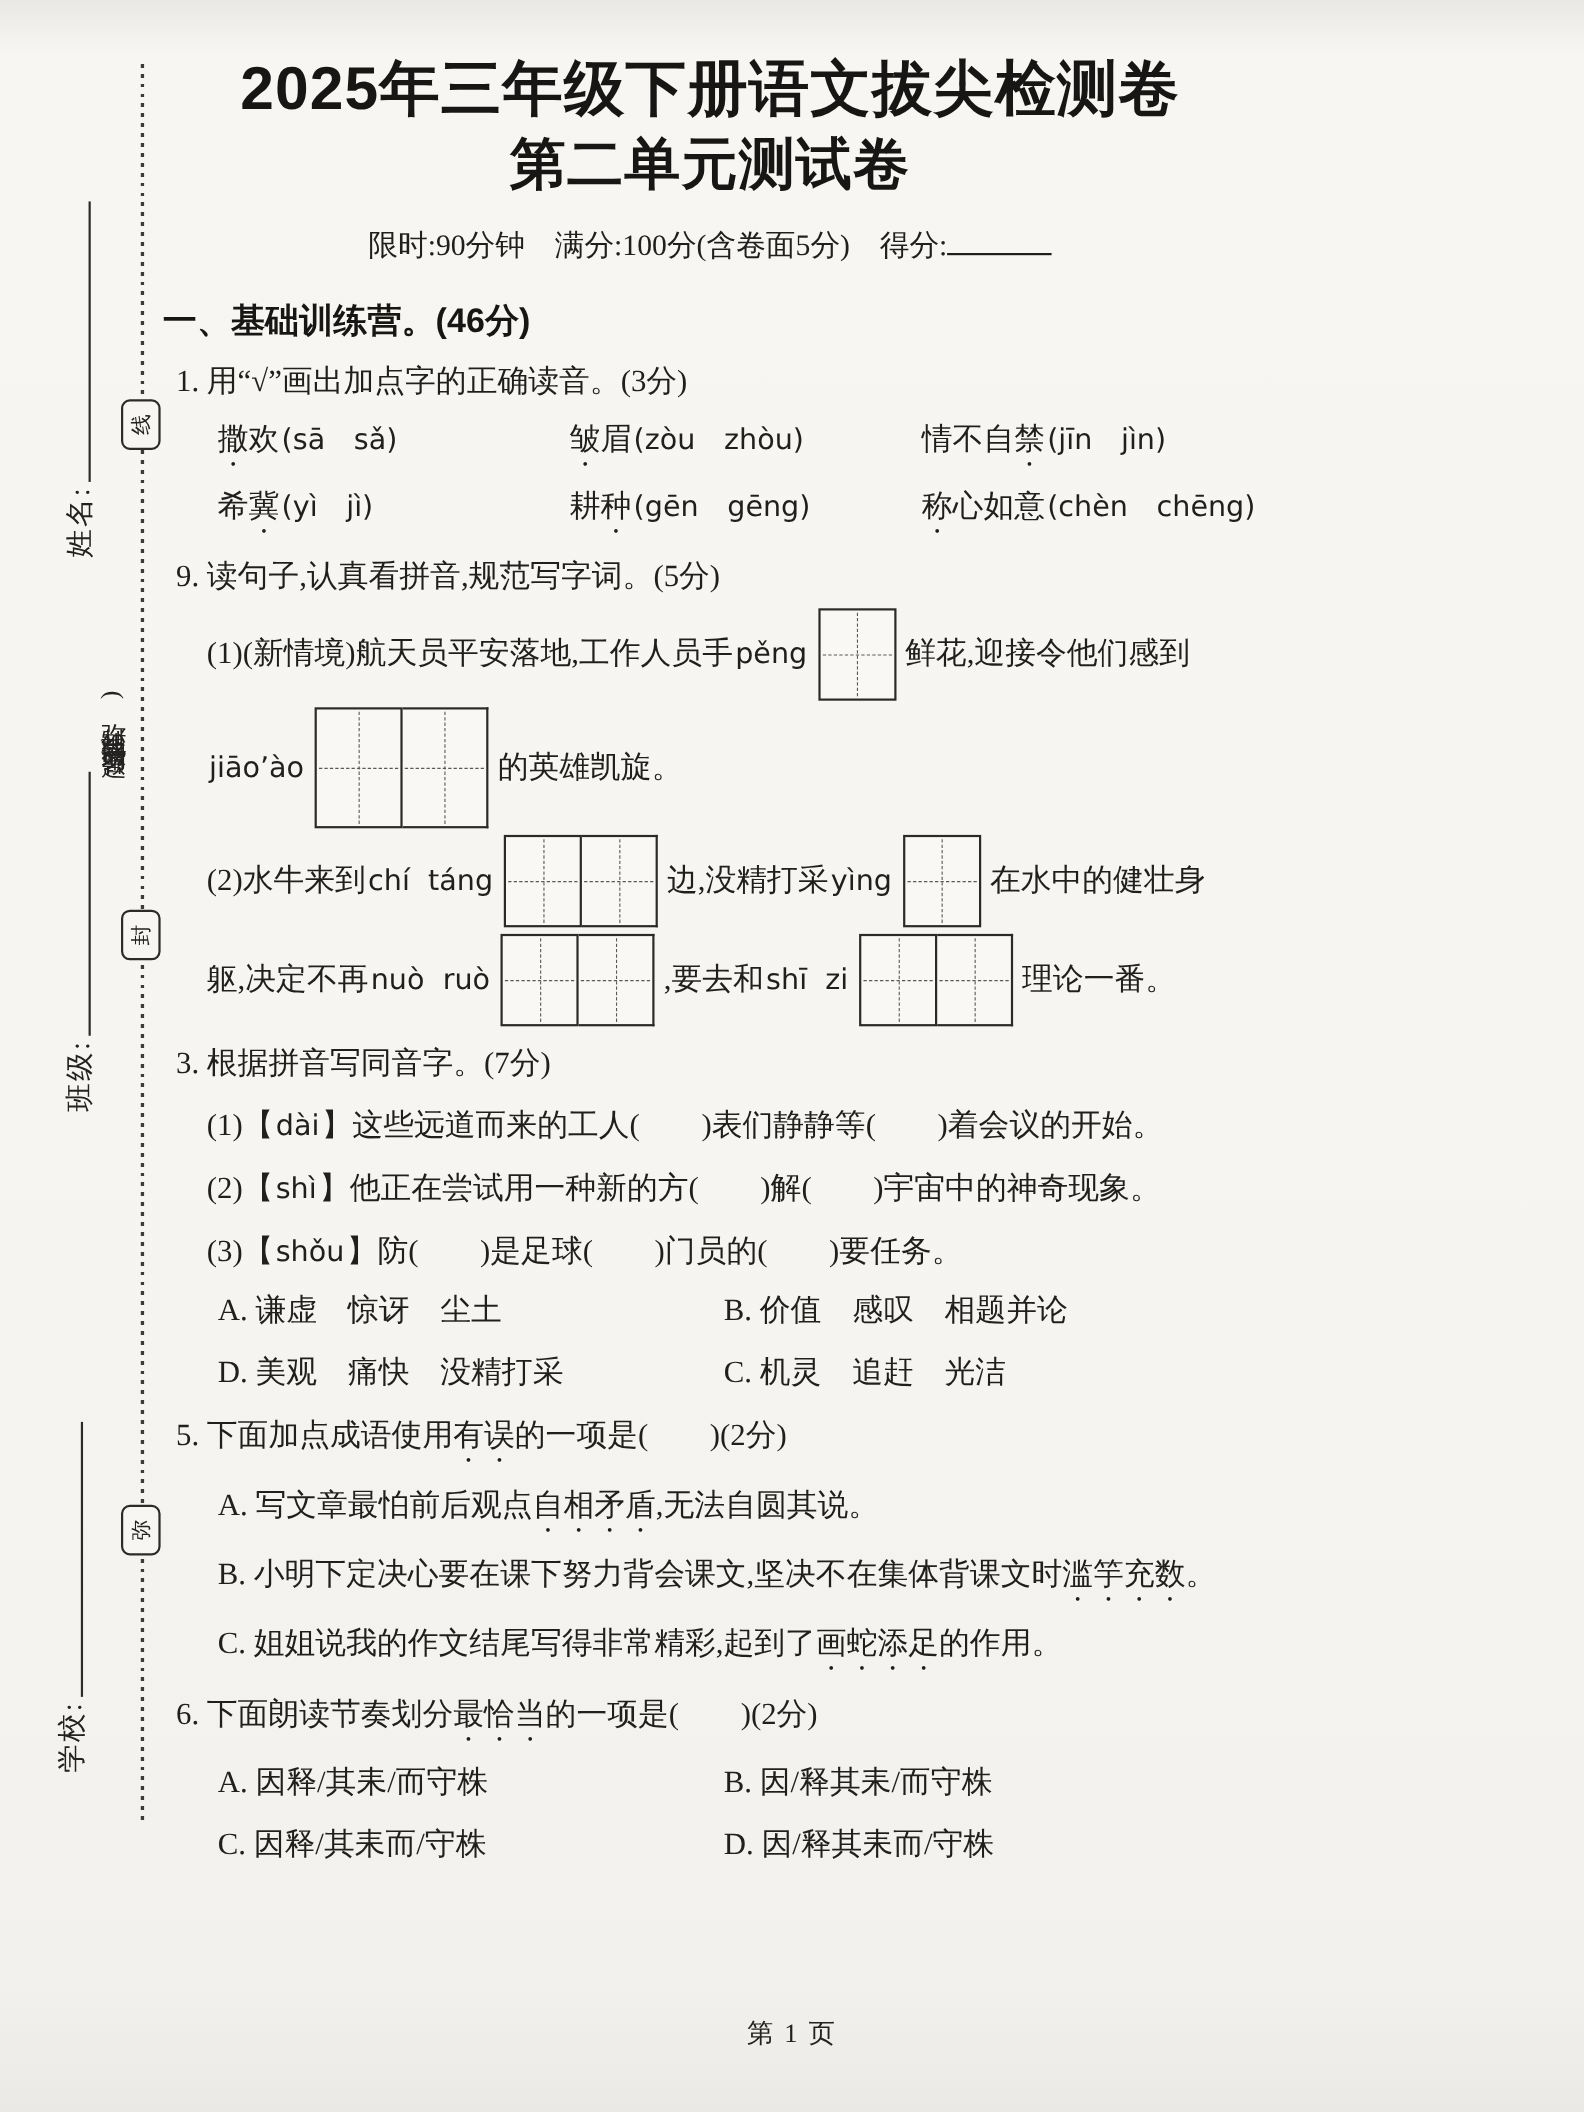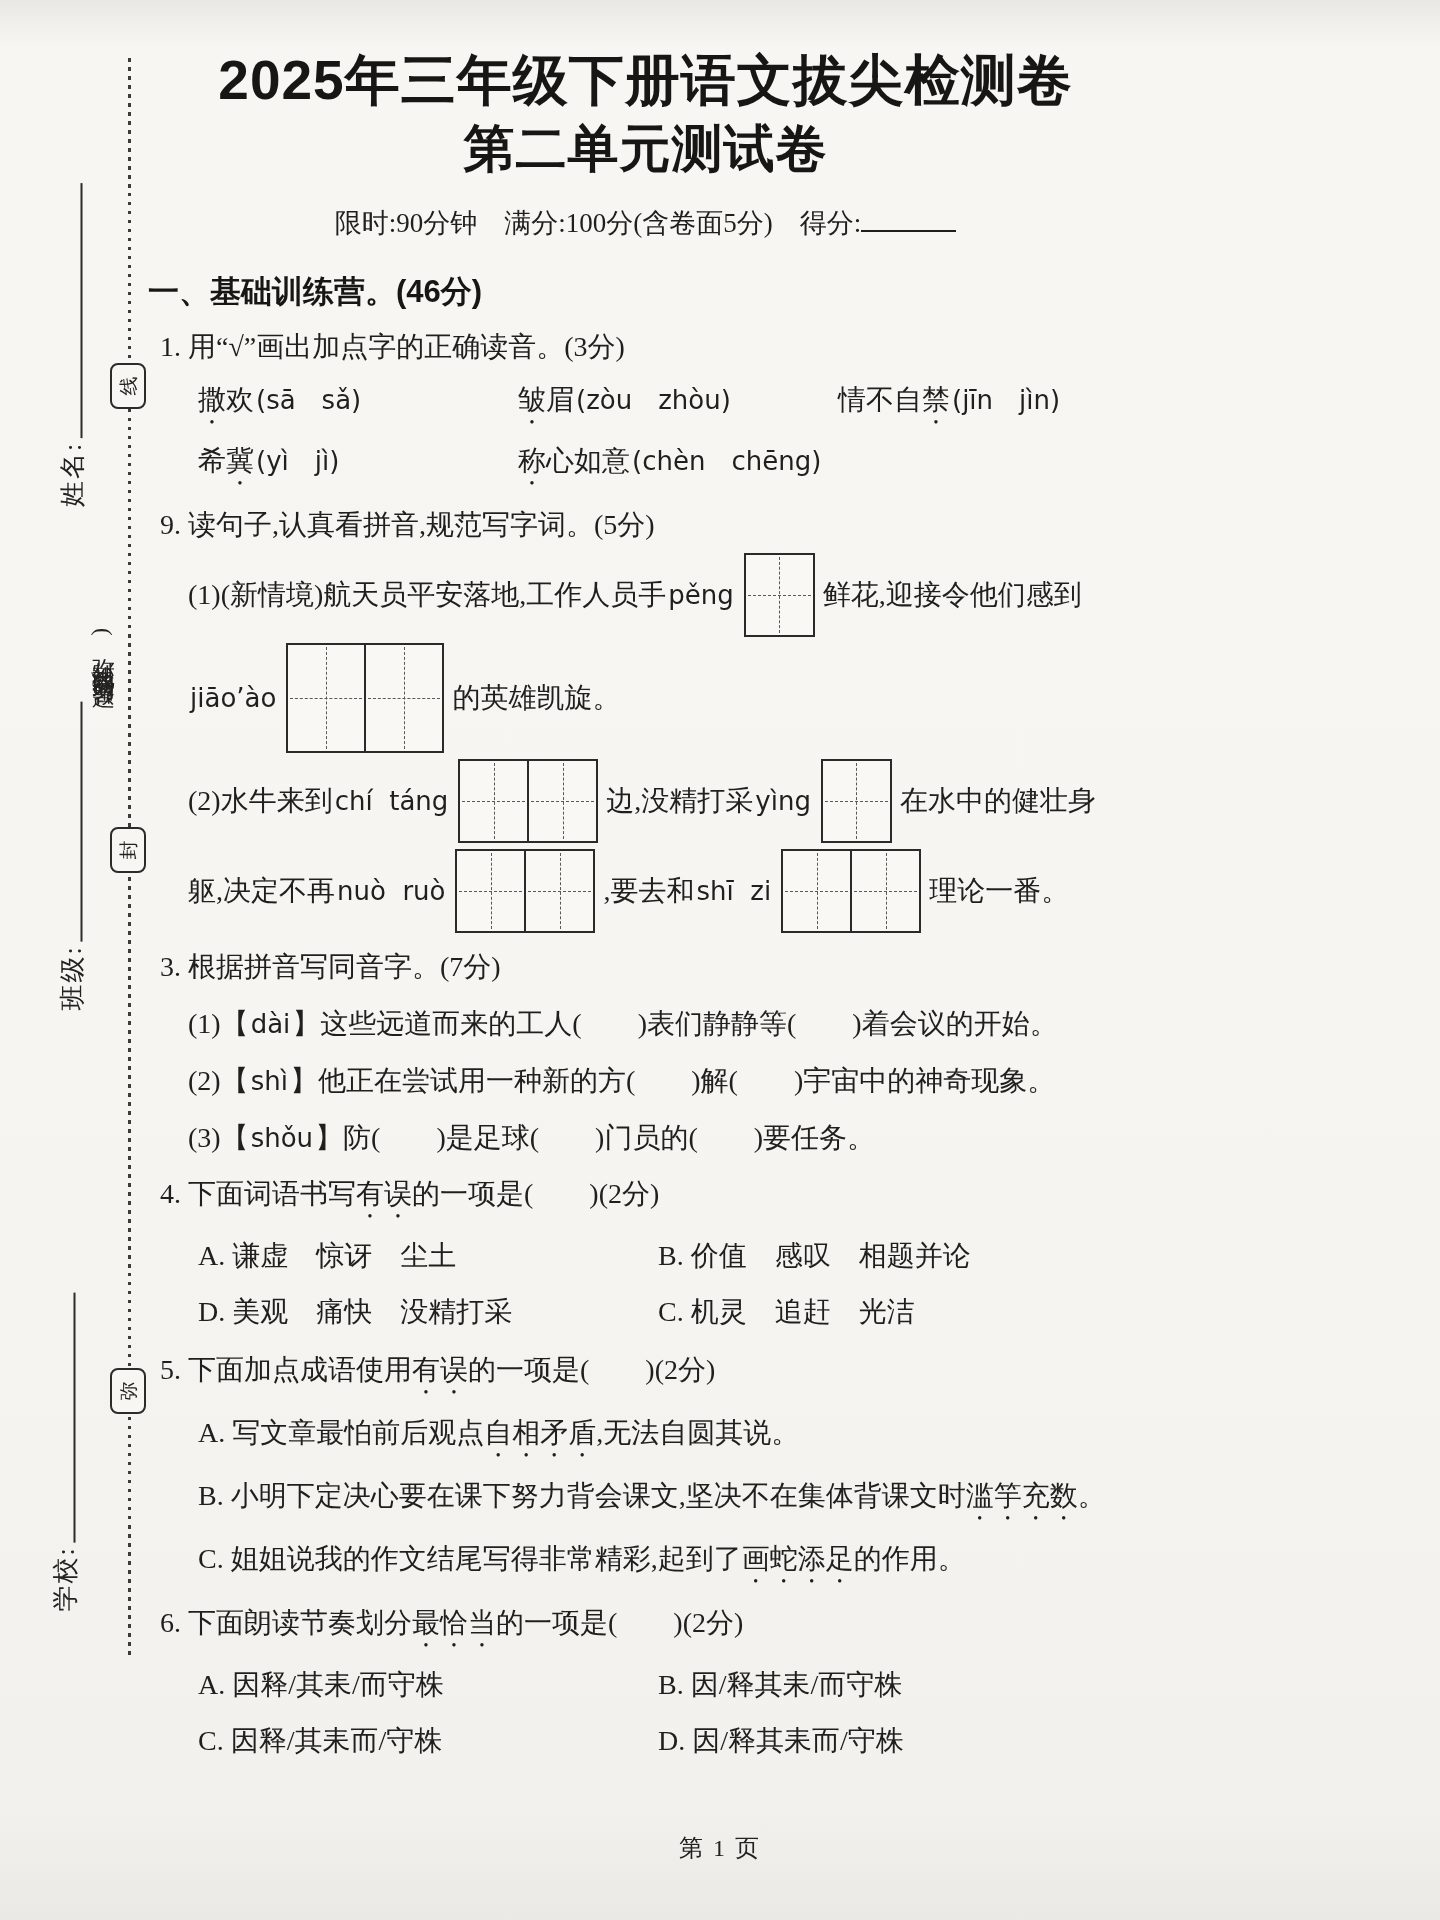--- a/index.html
+++ b/index.html
@@ -99,35 +99,35 @@
     <div class="sechead">一、基础训练营。(46分)</div>
 
     <div class="stem"><span class="zh">1. 用“√”画出加点字的正确读音。(3分)</span></div>
     <div class="wordgrid">
       <div class="worditem"><span class="zh em-dot">撒</span><span class="zh">欢</span><span class="py">(sā　sǎ)</span></div>
       <div class="worditem"><span class="zh em-dot">皱</span><span class="zh">眉</span><span class="py">(zòu　zhòu)</span></div>
       <div class="worditem"><span class="zh">情不自</span><span class="zh em-dot">禁</span><span class="py">(jīn　jìn)</span></div>
     </div>
     <div class="wordgrid">
       <div class="worditem"><span class="zh">希</span><span class="zh em-dot">冀</span><span class="py">(yì　jì)</span></div>
+      <div class="worditem"><span class="zh">耕</span><span class="zh em-dot">种</span><span class="py">(gēn　gēng)</span></div>
       <div class="worditem"><span class="zh em-dot">称</span><span class="zh">心如意</span><span class="py">(chèn　chēng)</span></div>
     </div>
 
     <div class="stem"><span class="zh">9. 读句子,认真看拼音,规范写字词。(5分)</span></div>
     <div class="boxline"><span class="zh">(1)(新情境)航天员平安落地,工作人员手</span><span class="py">pěng</span><span class="tzg"><span class="cell"></span></span><span class="zh">鲜花,迎接令他们感到</span></div>
     <div class="boxline"><span class="py">jiāo’ào</span><span class="tzg tall"><span class="cell"></span><span class="cell"></span></span><span class="zh">的英雄凯旋。</span></div>
     <div class="boxline"><span class="zh">(2)水牛来到</span><span class="py">chí  táng</span><span class="tzg"><span class="cell"></span><span class="cell"></span></span><span class="zh">边,没精打采</span><span class="py">yìng</span><span class="tzg"><span class="cell"></span></span><span class="zh">在水中的健壮身</span></div>
     <div class="boxline"><span class="zh">躯,决定不再</span><span class="py">nuò  ruò</span><span class="tzg"><span class="cell"></span><span class="cell"></span></span><span class="zh">,要去和</span><span class="py">shī  zi</span><span class="tzg"><span class="cell"></span><span class="cell"></span></span><span class="zh">理论一番。</span></div>
 
     <div class="stem"><span class="zh">3. 根据拼音写同音字。(7分)</span></div>
     <div class="plainline"><span class="zh">(1)【</span><span class="py">dài</span><span class="zh">】这些远道而来的工人(　　)表们静静等(　　)着会议的开始。</span></div>
     <div class="plainline"><span class="zh">(2)【</span><span class="py">shì</span><span class="zh">】他正在尝试用一种新的方(　　)解(　　)宇宙中的神奇现象。</span></div>
     <div class="plainline"><span class="zh">(3)【</span><span class="py">shǒu</span><span class="zh">】防(　　)是足球(　　)门员的(　　)要任务。</span></div>
 
-    <div class="stem"><span class="zh">4. 下面词语书写</span><span class="zh em-dot">有误</span><span class="zh">的一项是(　　)(2分)</span></div>
     <div class="optgrid">
       <div><span class="zh">A. 谦虚　惊讶　尘土</span></div>
       <div><span class="zh">B. 价值　感叹　相题并论</span></div>
     </div>
     <div class="optgrid">
       <div><span class="zh">D. 美观　痛快　没精打采</span></div>
       <div><span class="zh">C. 机灵　追赶　光洁</span></div>
     </div>
 
     <div class="stem"><span class="zh">5. 下面加点成语使用</span><span class="zh em-dot">有误</span><span class="zh">的一项是(　　)(2分)</span></div>

